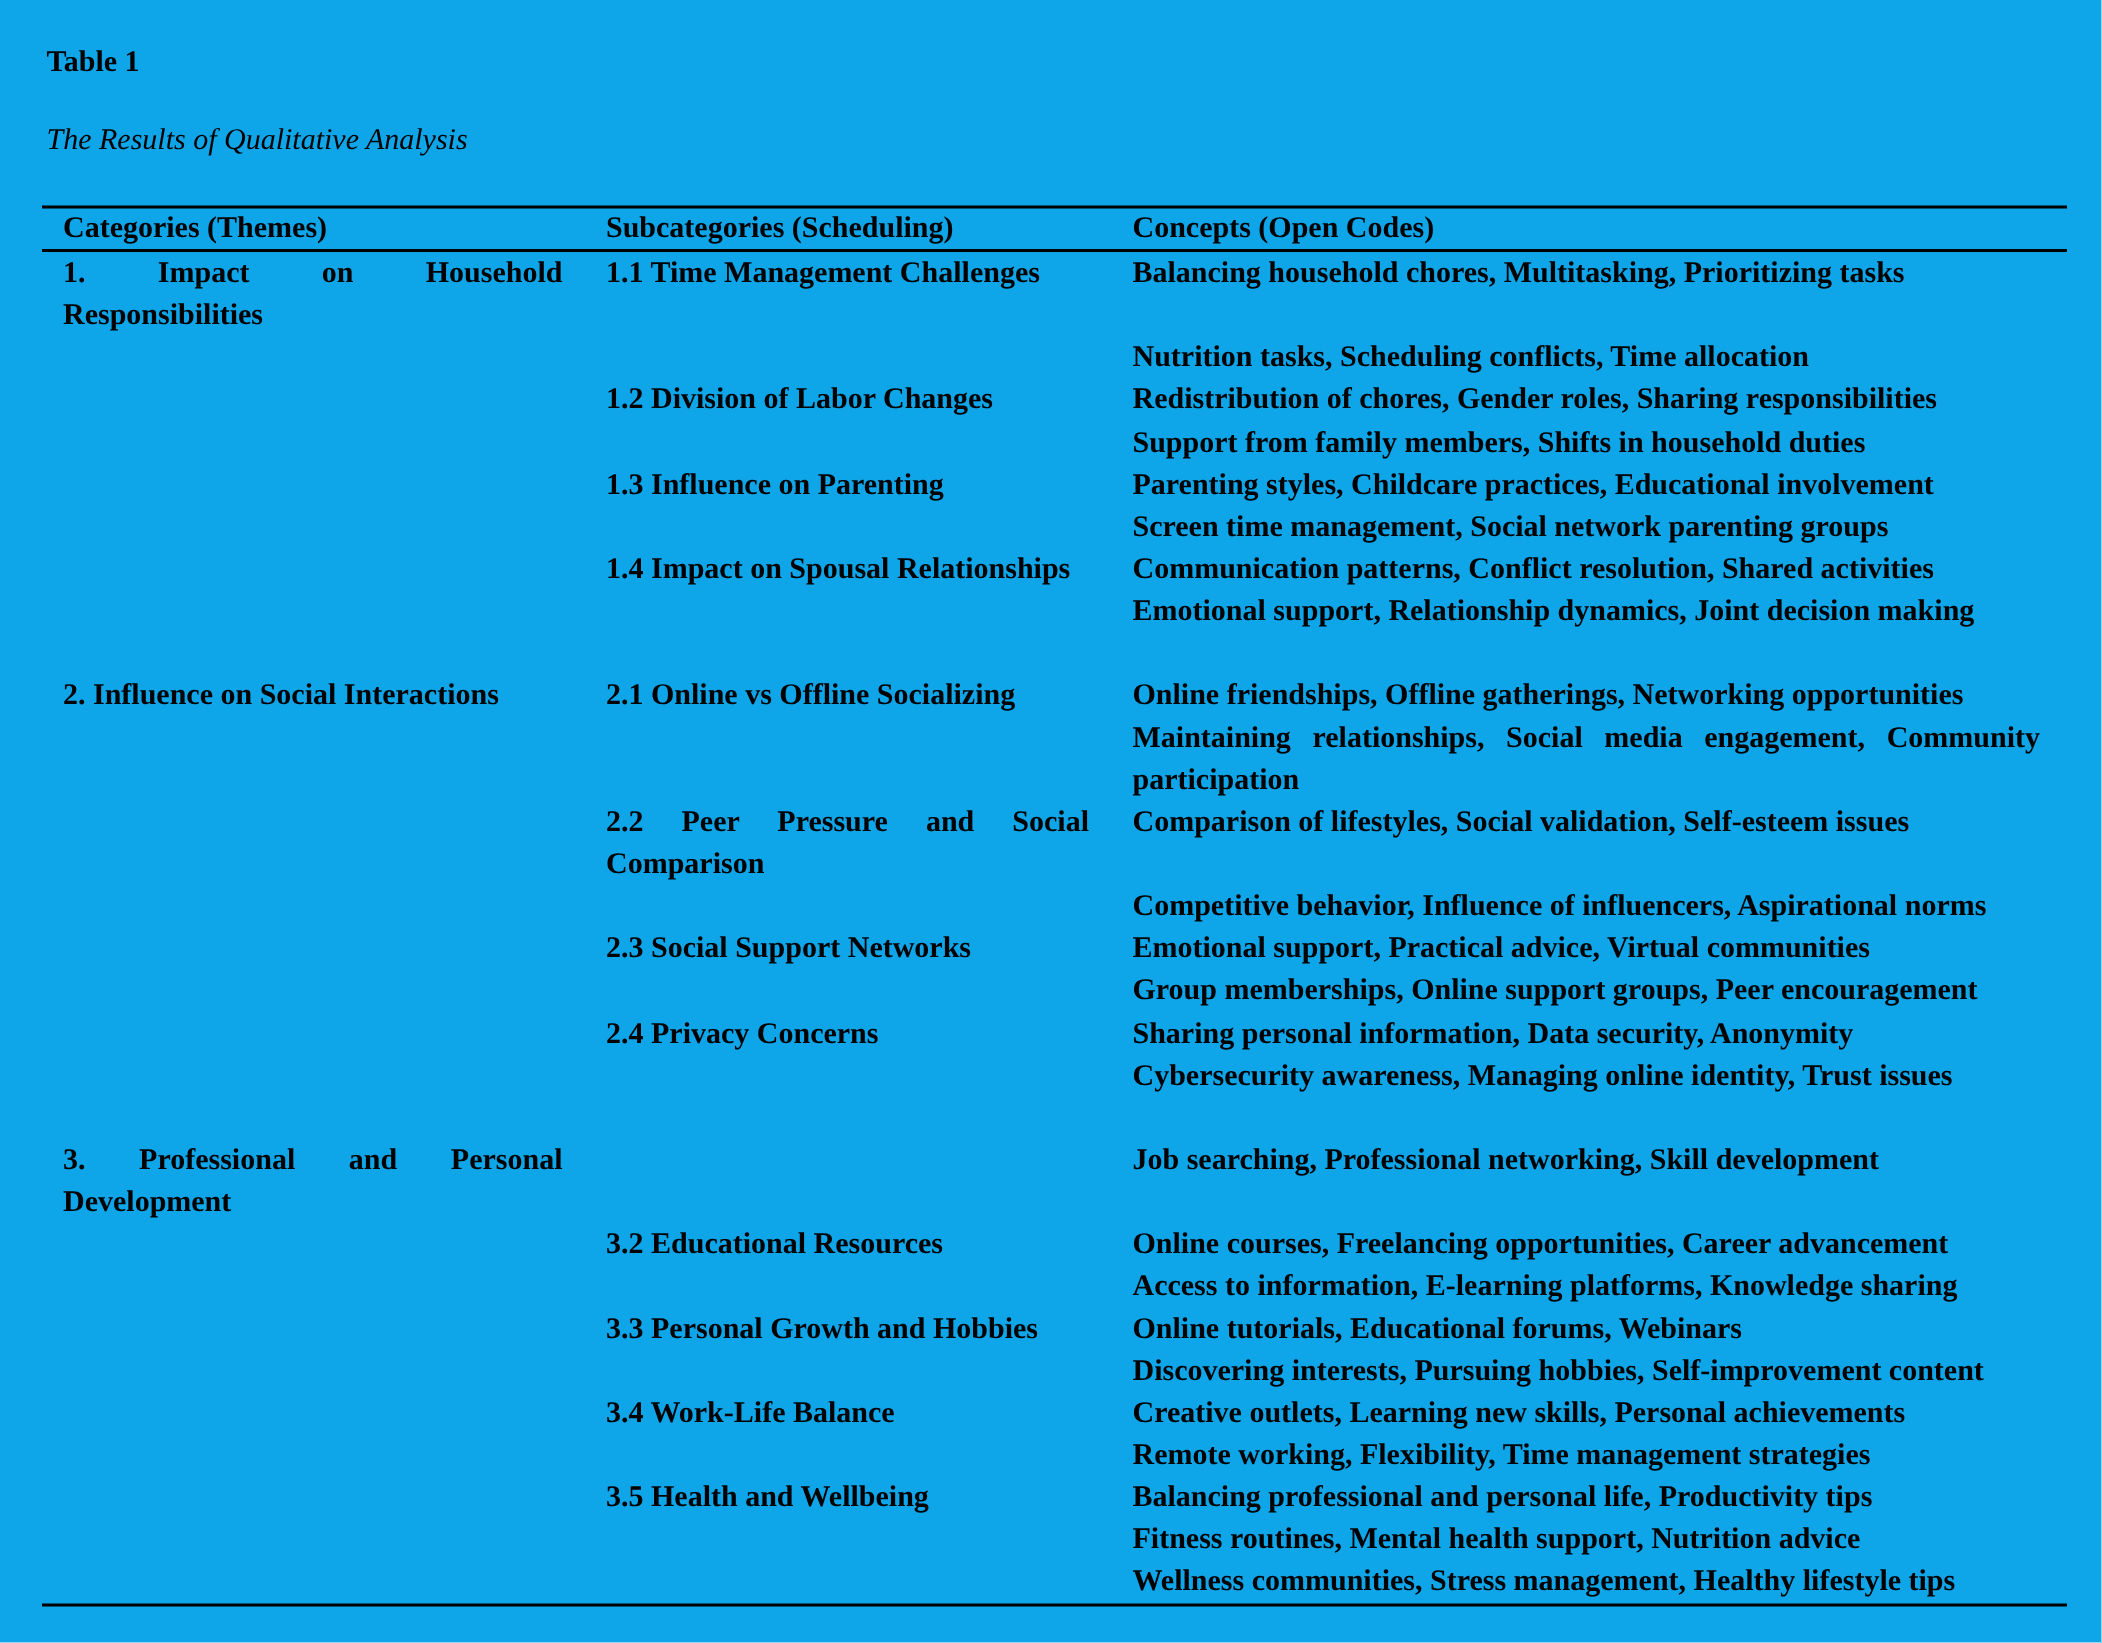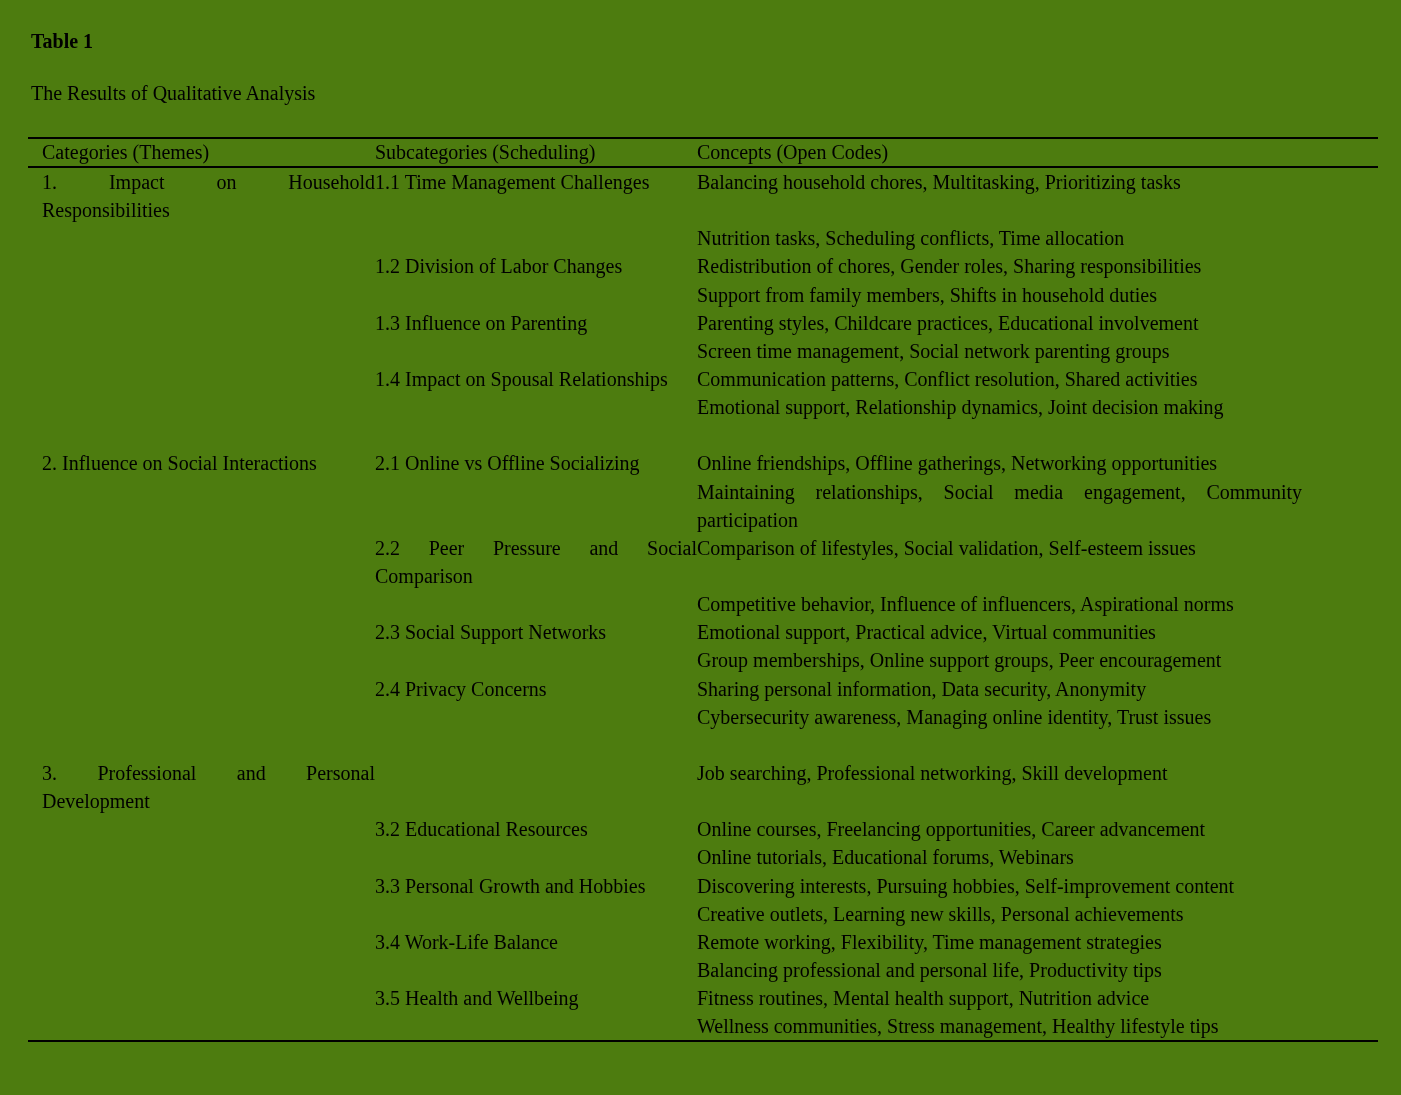--- a/index.html
+++ b/index.html
@@ -4,53 +4,56 @@
 <style>
   html, body {
     margin: 0;
     padding: 0;
     background: #ffffff;
   }
   .page {
     position: relative;
     width: 1401px;
     height: 1095px;
-    background: #4d7c0f;
+    background: #0ea5e9;
     color: #000000;
     font-family: "Liberation Serif", "DejaVu Serif", serif;
     font-size: 20px;
     overflow: hidden;
   }
   .doc-title {
     position: absolute;
     left: 31px;
     top: 30px;
     font-weight: bold;
     line-height: 23px;
   }
   .doc-subtitle {
     position: absolute;
     left: 31px;
     top: 82px;
+    font-style: italic;
     line-height: 23px;
     text-align: center;
   }
   .apa-table {
     position: absolute;
     left: 28px;
     top: 137px;
     width: 1350px;
     border-top: 2px solid #000000;
     border-bottom: 2px solid #000000;
     box-sizing: border-box;
   }
   .grid-cols {
     display: grid;
     grid-template-columns: 333px 322px 605px;
+    column-gap: 29px;
     padding: 0 18px 0 14px;
+    font-weight: bold;
   }
   .thead {
     height: 27px;
     line-height: 27px;
     border-bottom: 2px solid #000000;
   }
   .th {
     white-space: nowrap;
     overflow: hidden;
   }
@@ -158,20 +161,21 @@
             <div class="line"></div>
             <div class="line">3.4 Work-Life Balance</div>
             <div class="line"></div>
             <div class="line">3.5 Health and Wellbeing</div>
             <div class="line"></div>
           </div>
           <div class="cell">
             <div class="line">Job searching, Professional networking, Skill development</div>
             <div class="line"></div>
             <div class="line">Online courses, Freelancing opportunities, Career advancement</div>
+            <div class="line">Access to information, E-learning platforms, Knowledge sharing</div>
             <div class="line">Online tutorials, Educational forums, Webinars</div>
             <div class="line">Discovering interests, Pursuing hobbies, Self-improvement content</div>
             <div class="line">Creative outlets, Learning new skills, Personal achievements</div>
             <div class="line">Remote working, Flexibility, Time management strategies</div>
             <div class="line">Balancing professional and personal life, Productivity tips</div>
             <div class="line">Fitness routines, Mental health support, Nutrition advice</div>
             <div class="line">Wellness communities, Stress management, Healthy lifestyle tips</div>
           </div>
         </div>
       </div>

